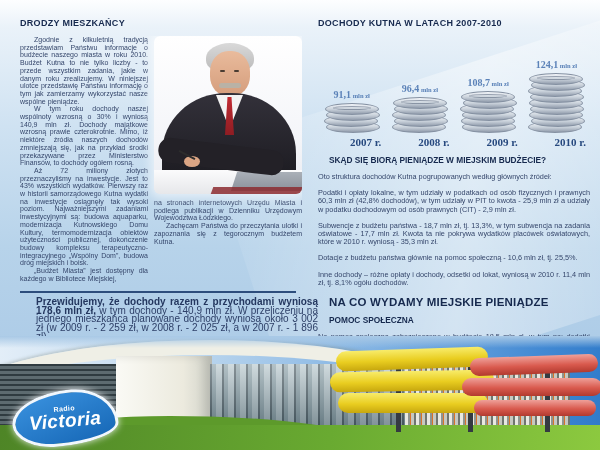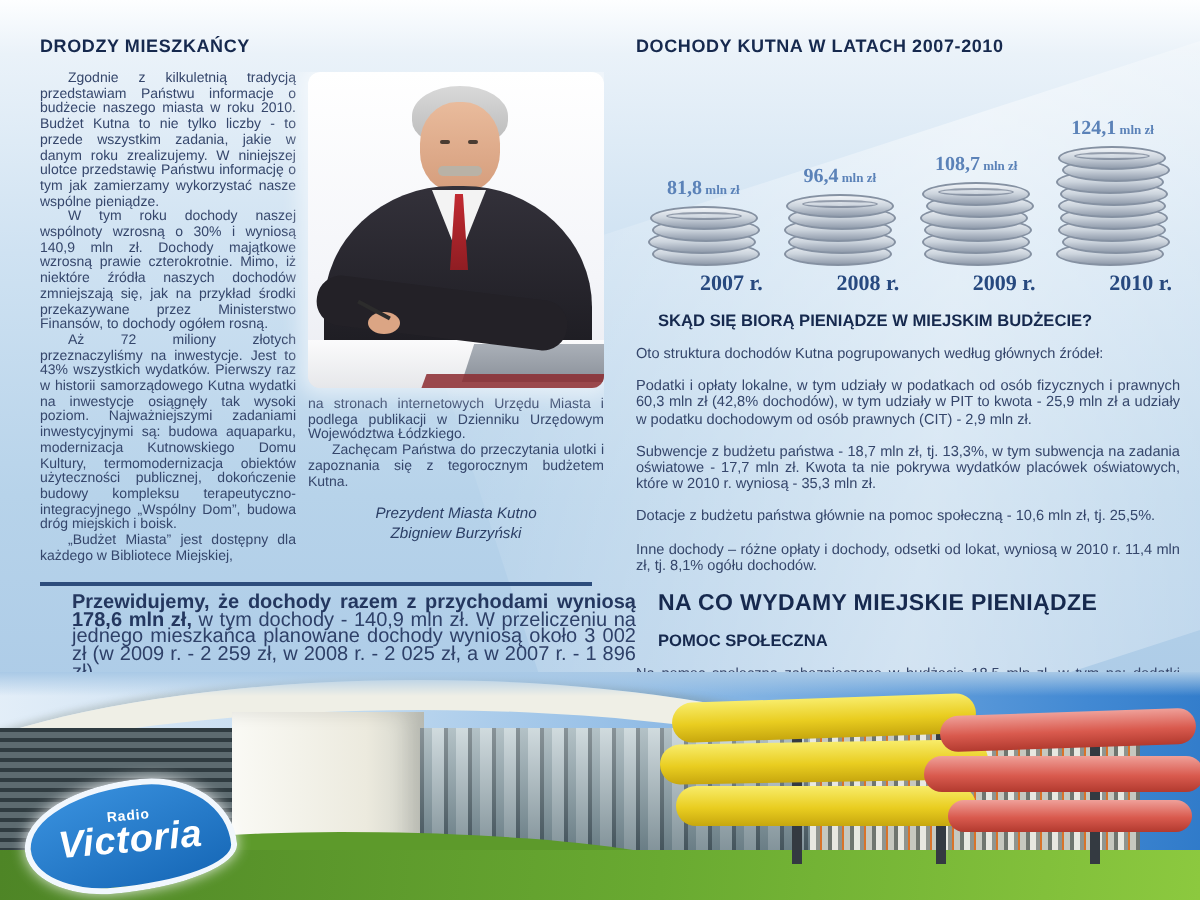--- a/index.html
+++ b/index.html
@@ -126,37 +126,33 @@
           <div class="folder"></div>
           <div class="desk-red"></div>
           <div class="arm"></div>
           <div class="hand"></div>
           <div class="pen"></div>
         </div>
         <div class="mid" style="margin-top:5px;">
           <p class="nofirst">na stronach internetowych Urzędu Miasta i podlega publikacji w Dzienniku Urzędowym Województwa Łódzkiego.</p>
           <p>Zachęcam Państwa do przeczytania ulotki i zapoznania się z tegorocznym budżetem Kutna.</p>
         </div>
-        <div class="sig">
-          <div>Prezydent Miasta Kutno</div>
-          <div>Zbigniew Burzyński</div>
-        </div>
       </div>
     </div>
     <div class="divider"></div>
     <div class="summary">
       <span class="lead">Przewidujemy, że dochody razem z przychodami wyniosą 178,6 mln zł,</span><span> w tym dochody - 140,9 mln zł. W przeliczeniu na jednego mieszkańca planowane dochody wyniosą około 3 002 zł (w 2009 r. - 2 259 zł, w 2008 r. - 2 025 zł, a w 2007 r. - 1 896 zł).</span>
     </div>
   </div>
 
   <div class="right-zone">
     <h1 class="sec">DOCHODY KUTNA W LATACH 2007-2010</h1>
     <div class="chart">
         <div class="stack">
-          <div class="stack-val"><span>81,8</span><span class="unit"> mln zł</span></div>
+          <div class="stack-val"><span>91,1</span><span class="unit"> mln zł</span></div>
           <div class="coins">
             <div class="coin top" style="z-index: 4; margin-left: 0px;"></div>
             <div class="coin" style="z-index: 3; margin-left: 3px;"></div>
             <div class="coin" style="z-index: 2; margin-left: -2px;"></div>
             <div class="coin" style="z-index: 1; margin-left: 2px;"></div>
           </div>
           <div class="stack-year">2007 r.</div>
         </div>
         <div class="stack">
           <div class="stack-val"><span>96,4</span><span class="unit"> mln zł</span></div>

